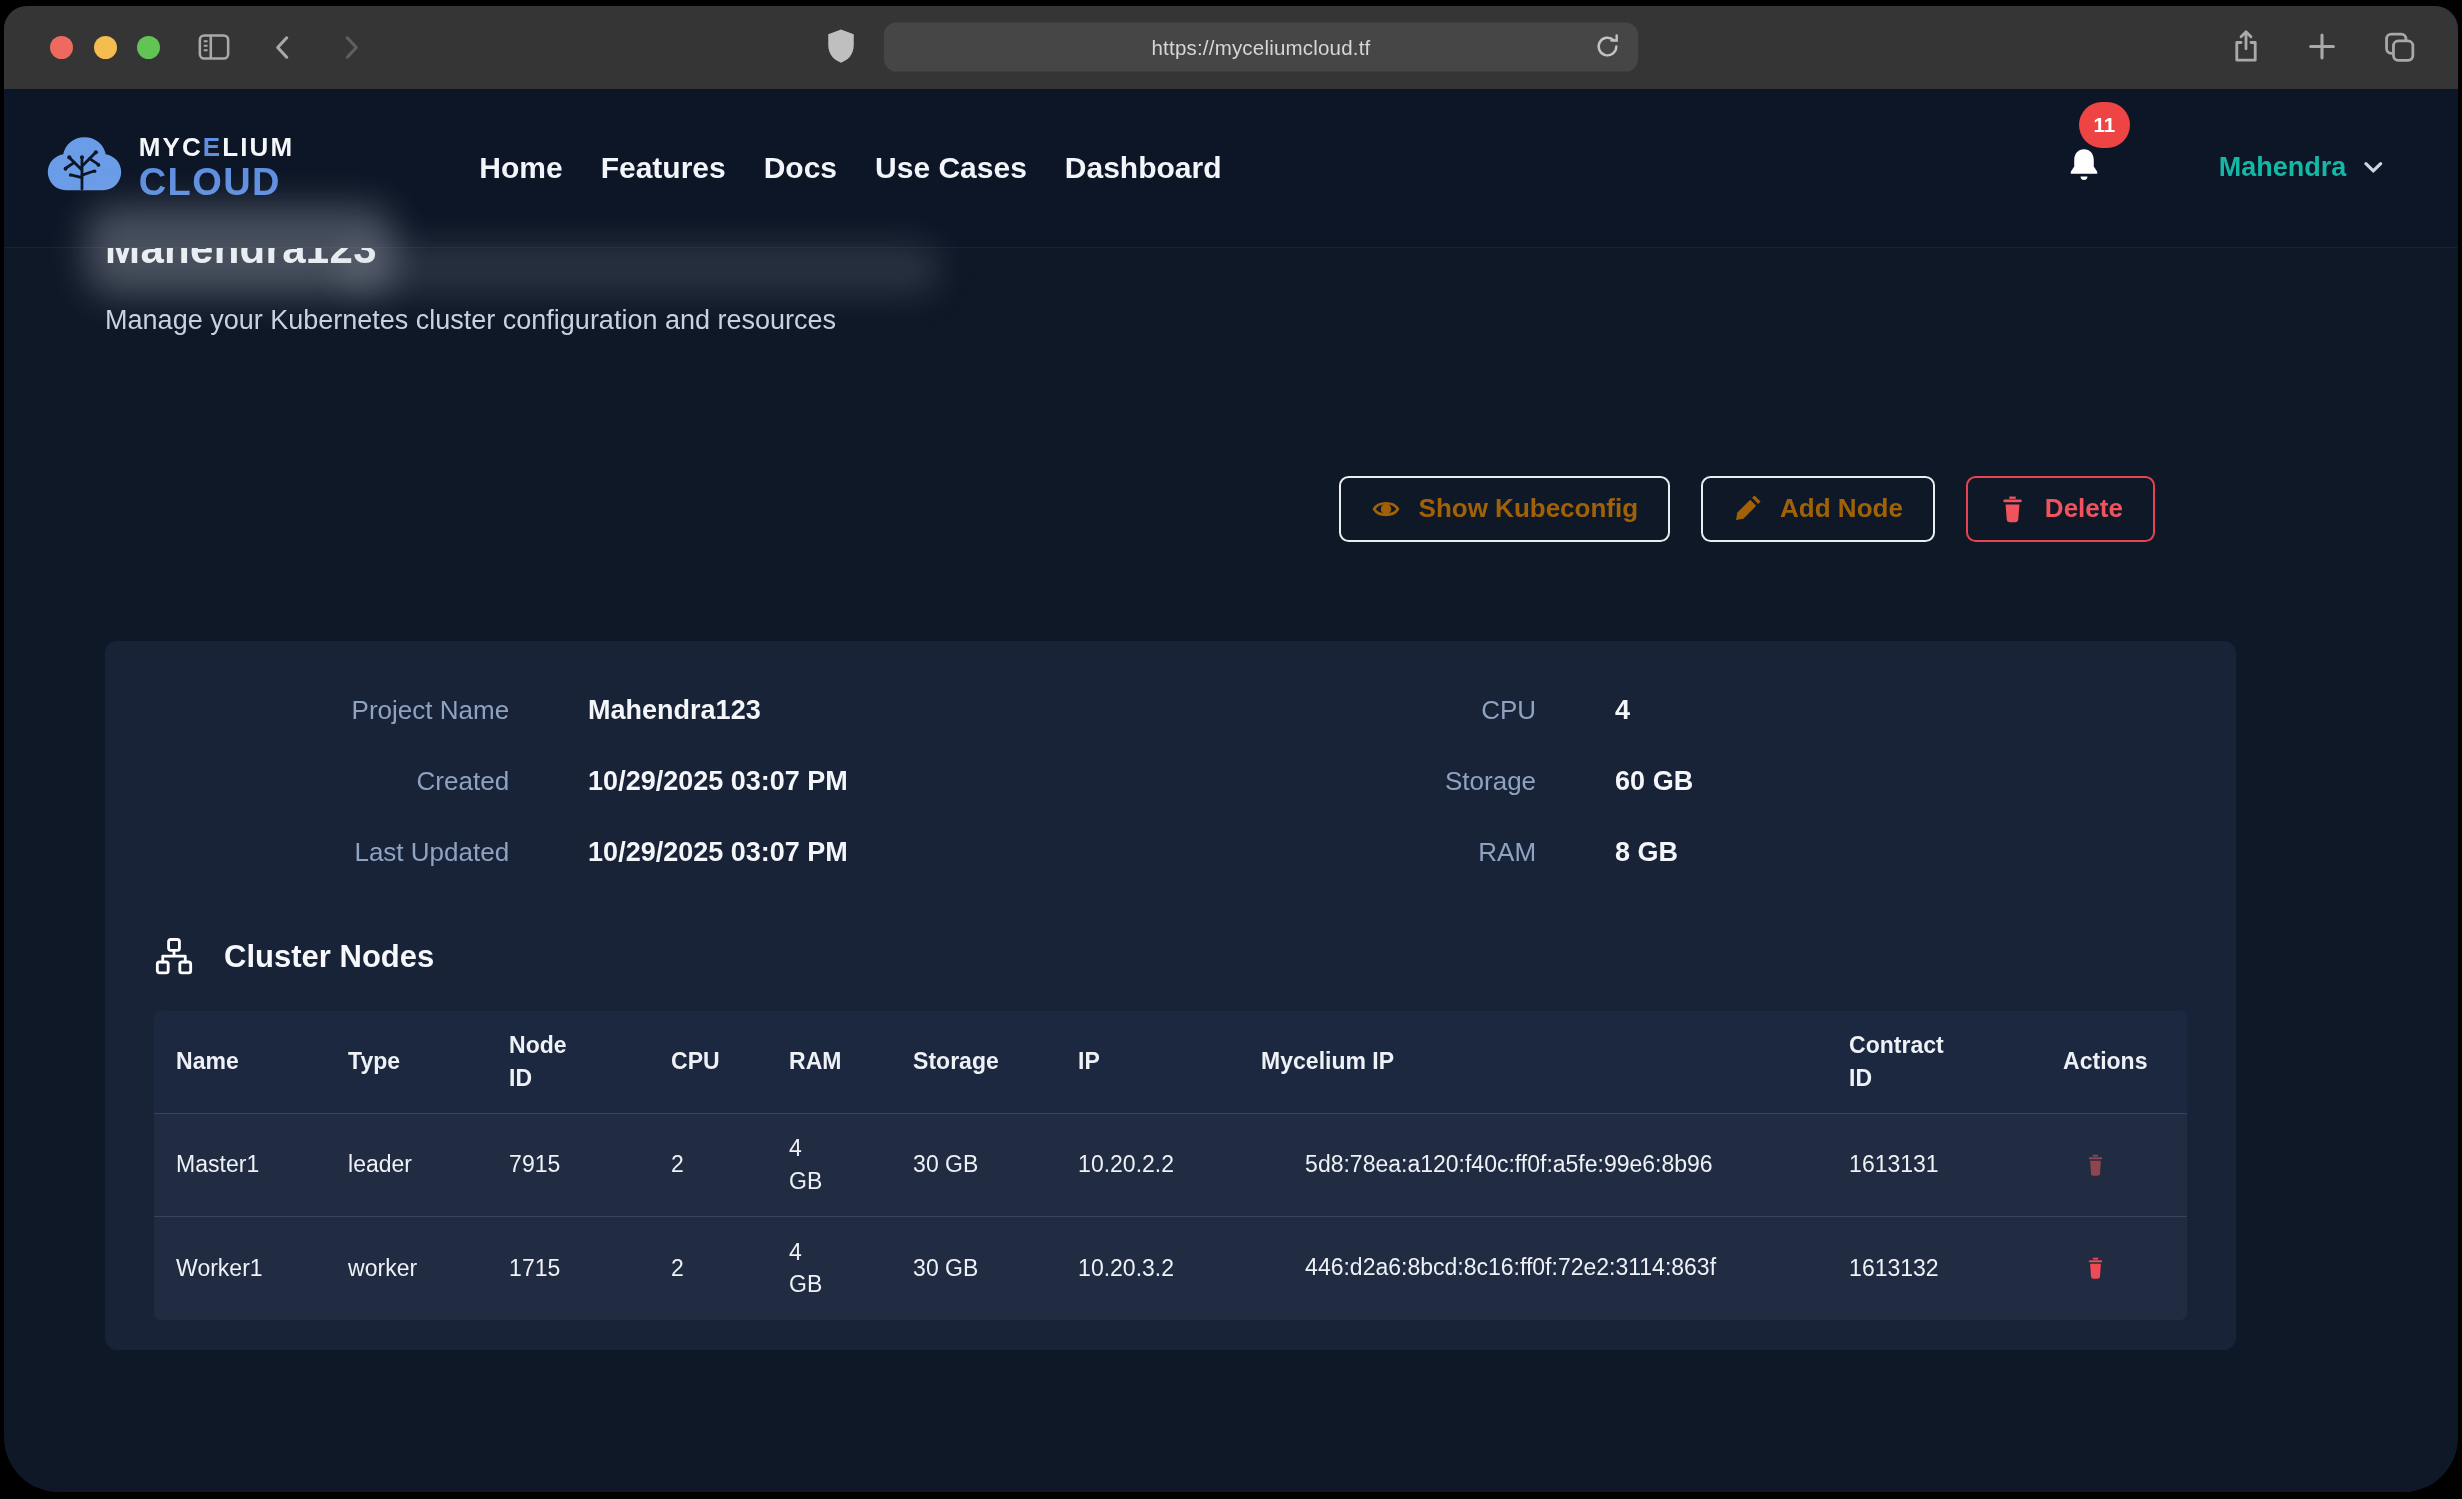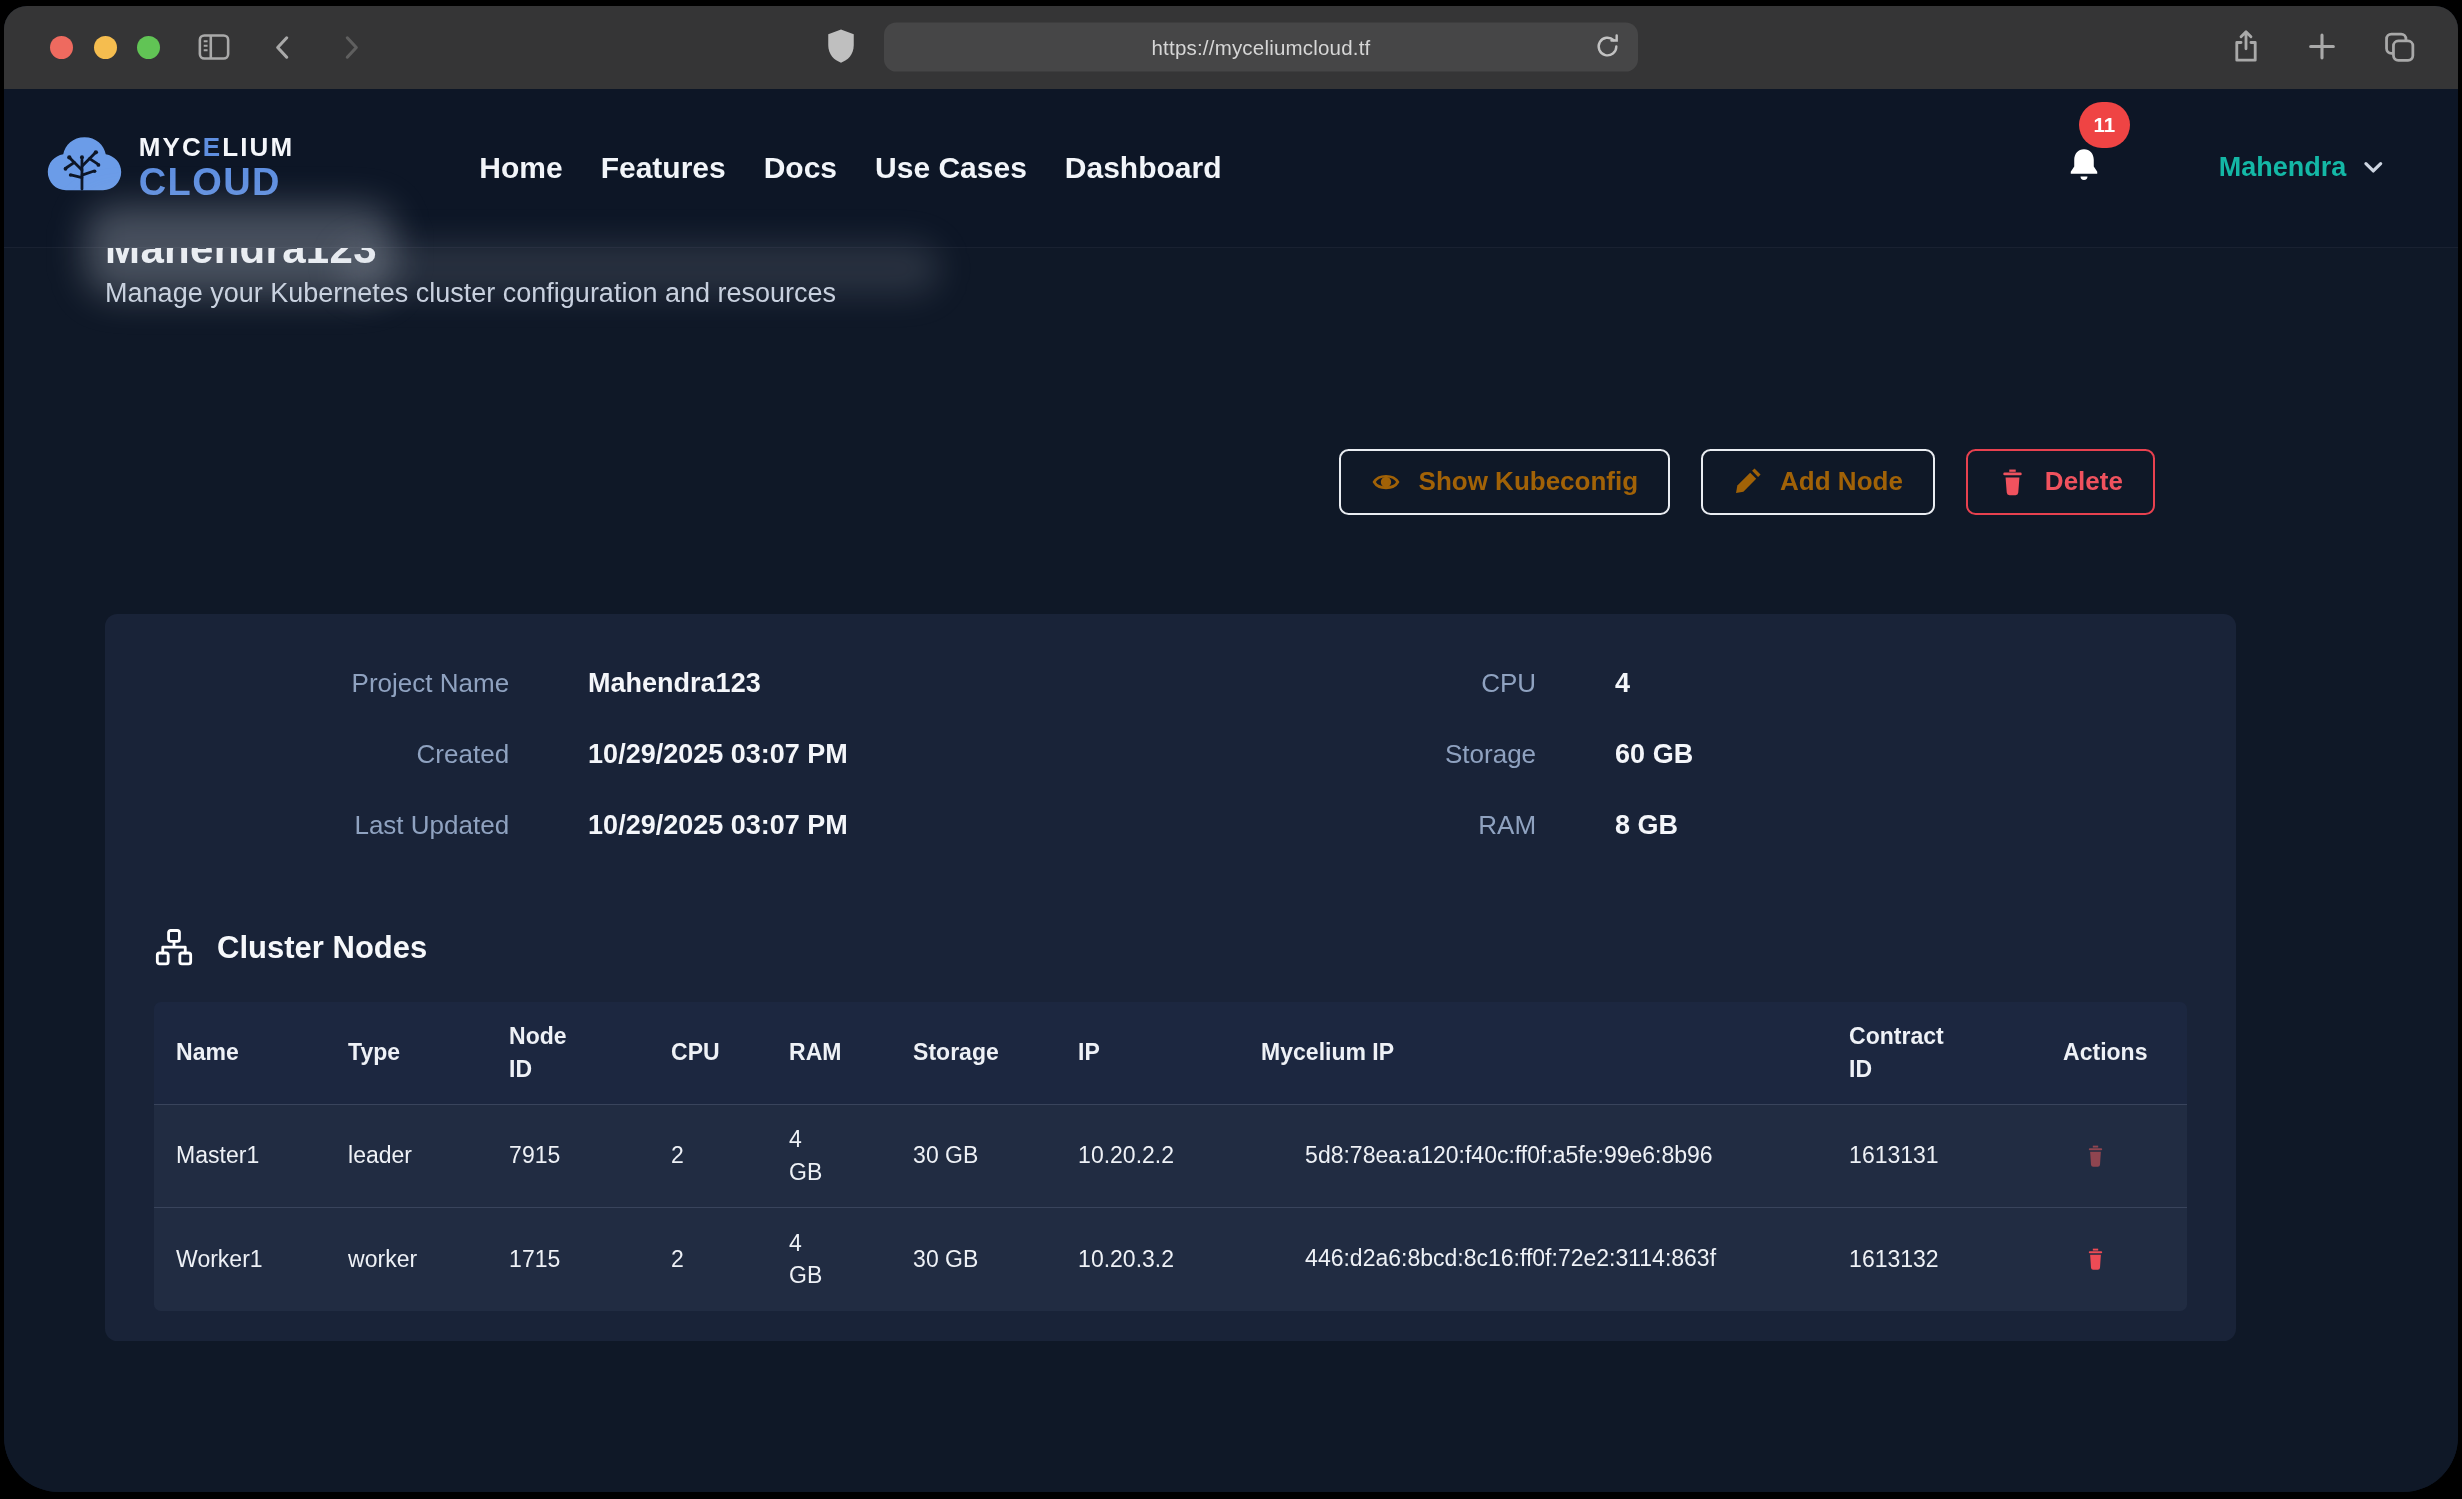--- a/index.html
+++ b/index.html
@@ -41,21 +41,21 @@
   .nav-right { margin-left:auto; display:flex; align-items:center; }
   .bell-wrap { position:relative; color:#ffffff; cursor:pointer; }
   .badge { position:absolute; top:-44px; right:-27px; min-width:51px; height:46px; padding:0 6.8px; background:#ef4444; border-radius:27px;
            display:flex; align-items:center; justify-content:center; color:#fff; font-size:20.5px; font-weight:bold; }
   .user { display:flex; align-items:center; gap:15px; margin-left:116px; color:#14b8a6; font-size:27px; font-weight:600; cursor:pointer; }
   .user svg { color:#cdd5e1; }
 
   
   .content { flex:1; background:#0f1827; position:relative; padding:0 222px 0 101px; }
   .page-title { color:#f6f8fb; font-size:42px; font-weight:bold; margin-top:-23px; letter-spacing:0.3px; }
-  .page-subtitle { color:#c9d2e0; font-size:27px; margin-top:5px; }
+  .page-subtitle { color:#c9d2e0; font-size:27px; margin-top:32px; }
 
   .smudge { position:absolute; z-index:30; pointer-events:none; border-radius:27px; }
   .smudge.a { left:82px; top:-42px; width:308px; height:89px; background:rgba(205,211,222,0.30); filter:blur(18px); }
   .smudge.b { left:335px; top:-5.5px;  width:601px; height:53px;  background:rgba(190,197,210,0.15); filter:blur(16.4px); }
 
   .actions-row { display:flex; justify-content:flex-end; gap:31px; margin-top:140px; padding-right:81px; }
   .btn { height:66px; display:flex; align-items:center; gap:18px; padding:0 30px; border-radius:9.6px;
          background:transparent; border:2.1px solid #e9ecf1; color:#a16207; font-size:26px; font-weight:700;
          font-family:"Liberation Sans", sans-serif; cursor:pointer; }
   .btn svg { display:block; }
@@ -63,21 +63,21 @@
 
   
   .card { margin-top:99px; background:#192338; border-radius:12.3px; padding:34px 49px 30px; }
   .details { display:flex; }
   .dgrid { display:grid; grid-auto-rows:71px; align-items:center; column-gap:79px; }
   .dgrid.left  { grid-template-columns:355px 519px; }
   .dgrid.right { grid-template-columns:232px 355px; margin-left:197px; }
   .dlabel { color:#8fa2c0; font-size:26px; text-align:right; }
   .dvalue { color:#f4f6fa; font-size:27px; font-weight:600; }
 
-  .section-head { display:flex; align-items:center; gap:23px; margin-top:67px; }
+  .section-head { display:flex; align-items:center; gap:30px; margin-top:49px; }
   .section-head svg { color:#fff; }
   .section-title { color:#f6f8fb; font-size:31px; font-weight:bold; }
 
   
   .table { margin-top:34px; border-radius:6.8px; overflow:hidden; }
   .trow { display:grid; grid-template-columns:172px 161px 162px 118px 124px 165px 183px 588px 214px 1fr; align-items:center; }
   .thead { background:#1c2740; height:103px; border-bottom:1.4px solid #39445c; }
   .tbody-row { background:#212c42; height:103px; }
   .tbody-row.first { border-bottom:1.4px solid #39445c; }
   .tcell { padding-left:22px; font-size:23px; color:#eef1f6; line-height:1.4; }

